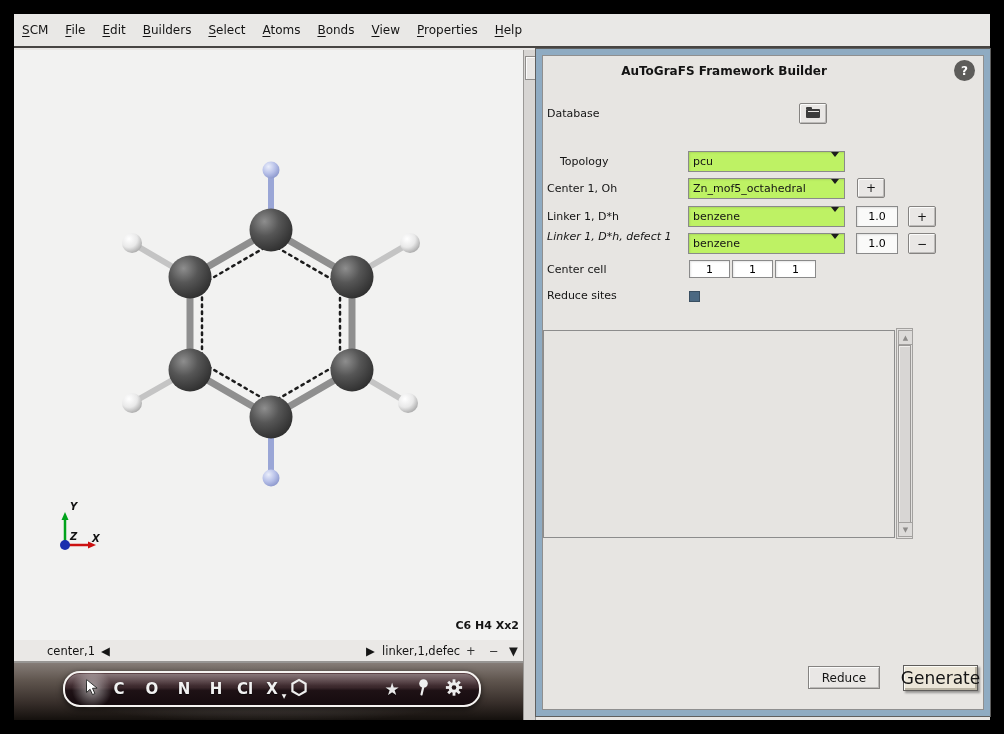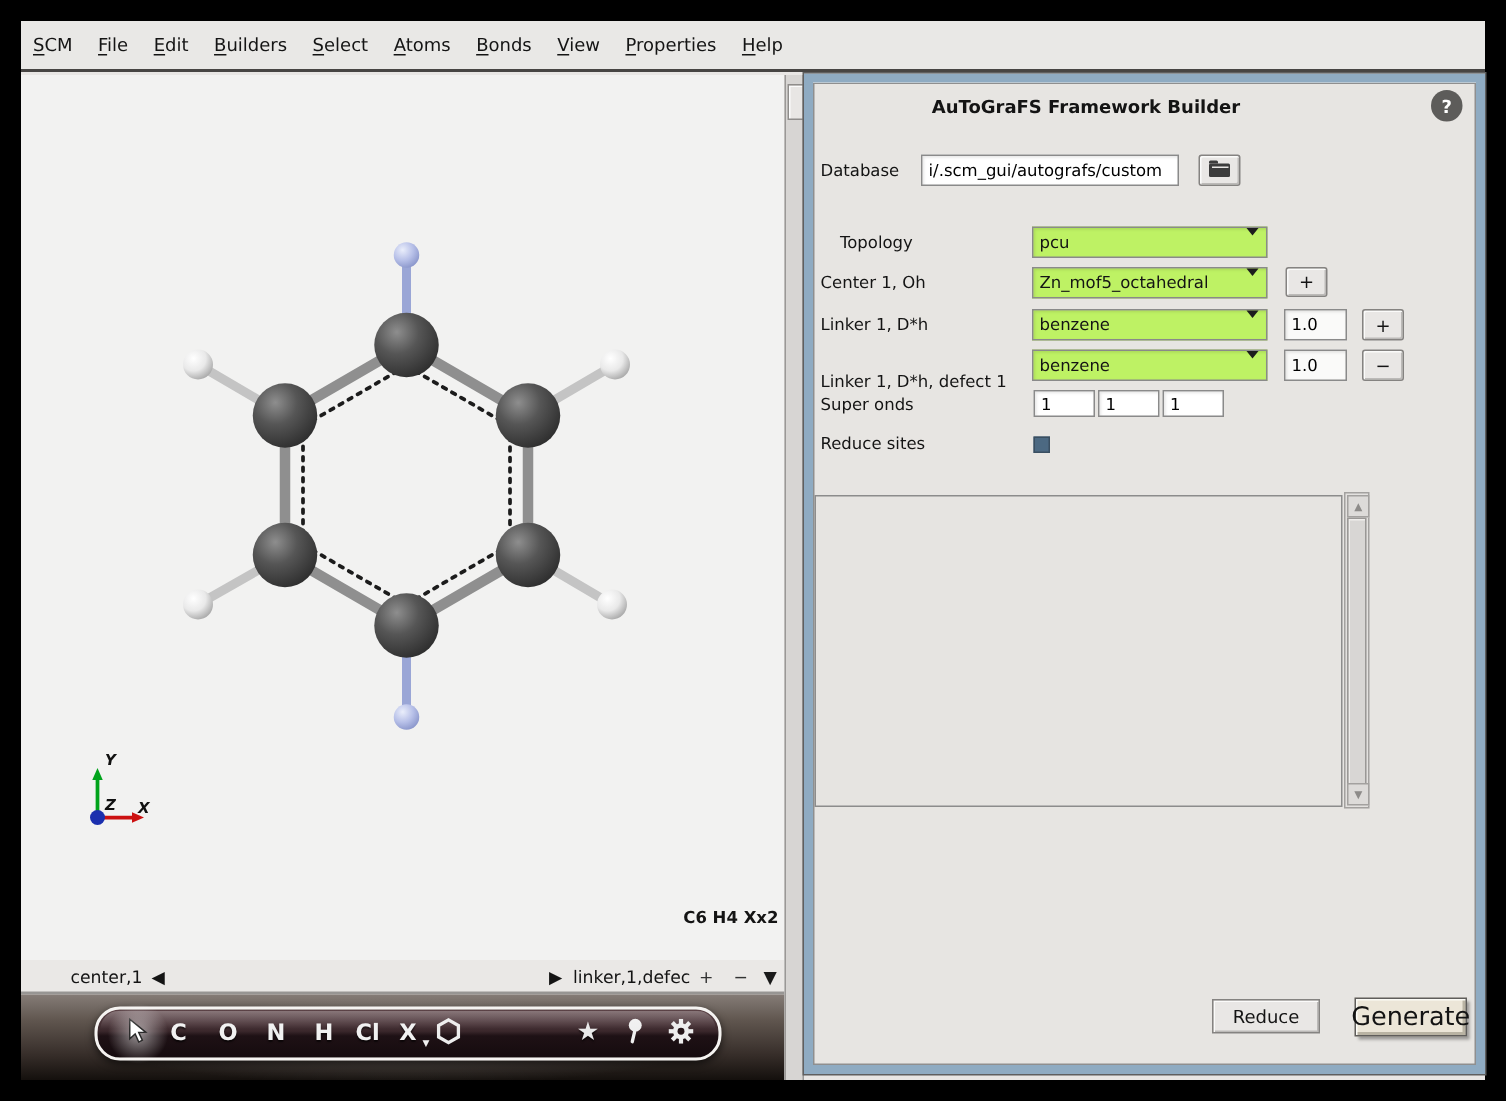--- a/index.html
+++ b/index.html
@@ -12,21 +12,21 @@
 
   
   .menubar{position:absolute;left:0;top:0;width:100%;height:34px;background:#e9e8e6;
     border-bottom:2px solid #474543;display:flex;align-items:center;padding-left:8px;box-sizing:border-box;}
   .menu-item{font-size:12px;margin-right:17px;white-space:nowrap;cursor:default;}
   .menu-item u{text-decoration:underline;text-underline-offset:2px;}
 
   
   .left-pane{position:absolute;left:0;top:36px;width:509px;height:670px;background:#f2f2f1;}
   .viewport-svg{position:absolute;left:0;top:0;}
-  .formula{position:absolute;right:4px;top:555px;font-size:11px;font-weight:bold;}
+  .formula{position:absolute;right:4px;top:569px;font-size:11px;font-weight:bold;}
 
   
   .tabbar{position:absolute;left:0;top:590px;width:509px;height:23px;background:#eae8e6;
     border-bottom:2px solid #979593;box-sizing:border-box;}
   .tabbar span{position:absolute;font-size:11.5px;top:4px;white-space:nowrap;}
   .tab-left-label{left:33px;}
   .prev-tab{left:87px;font-size:9px;top:6px;}
   .active-tab{position:absolute;left:105px;top:1px;width:240px;height:19px;background:#f4f3f1;
     border:1px solid #9b9997;font-size:11.5px;display:flex;align-items:center;justify-content:center;}
   .next-tab{left:352px;font-size:9px;top:6px;}
@@ -66,21 +66,21 @@
     outline:1px solid #5f5f5f;box-shadow:inset 0 0 0 1px #8f8f8f;pointer-events:none;z-index:6;}
   .panel-title{position:absolute;left:0;right:0;top:15px;text-align:center;padding-right:78px;
     font-size:12px;font-weight:bold;}
   .help-icon{position:absolute;left:418px;top:11px;width:21px;height:21px;border-radius:50%;
     background:#5d5c5a;color:#fff;font-size:12px;font-weight:bold;display:flex;align-items:center;
     justify-content:center;cursor:default;}
   .flabel{position:absolute;font-size:11px;white-space:nowrap;}
   .entry{position:absolute;background:#fff;border:1px solid #8a8a8a;font-size:11px;
     font-family:"DejaVu Sans","Liberation Sans",sans-serif;box-sizing:border-box;
     box-shadow:inset 1px 1px 2px rgba(0,0,0,0.10);padding:0 4px;outline:none;}
-  .entry.num{text-align:left;}
+  .entry.num{text-align:center;}
   .combo{position:absolute;width:157px;height:21px;background:#bef264;border:1px solid #8a8a8a;
     box-sizing:border-box;box-shadow:inset 1px 1px 2px rgba(0,0,0,0.10);display:flex;align-items:center;}
   .combo .val{font-size:11px;padding-left:4px;}
   .combo-arrow{position:absolute;right:4px;top:5px;width:9px;}
   .combo-arrow .tri{width:0;height:0;border-left:4.5px solid transparent;border-right:4.5px solid transparent;
     border-top:5px solid #1d1d1d;}
   .combo-arrow .bar{margin-top:2px;height:2px;width:9px;background:#1d1d1d;}
   .small-btn{position:absolute;width:28px;height:20px;background:#e9e7e5;border:1px solid #858381;
     border-radius:2px;font-size:12px;display:flex;align-items:center;justify-content:center;
     box-shadow:inset 1px 1px 0 #fbfbfa,inset -1px -1px 0 #bcbab8;cursor:default;box-sizing:border-box;}
@@ -252,21 +252,20 @@
   <div class="divider">
     <div class="sash-handle"></div>
   </div>
 
   <div class="panel">
     <div class="panel-frame"></div>
     <div class="panel-title">AuToGraFS Framework Builder</div>
     <div class="help-icon">?</div>
 
     <span class="flabel" style="left:11px;top:58px;">Database</span>
-    <input class="entry" style="left: 78px; top: 54px; width: 172px; height: 21px;" value="i/.scm_gui/autografs/custom">
     <div class="browse-btn">
       <span class="folder-icon"></span>
     </div>
 
     <span class="flabel" style="left:24px;top:106px;">Topology</span>
     <div class="combo" style="left:152px;top:102px;">
       <span class="val">pcu</span>
       <span class="combo-arrow"><span class="tri"></span><span class="bar"></span></span>
     </div>
 
@@ -278,29 +277,29 @@
     <div class="small-btn" style="left:321px;top:129px;">+</div>
 
     <span class="flabel" style="left:11px;top:161px;">Linker 1, D*h</span>
     <div class="combo" style="left:152px;top:157px;">
       <span class="val">benzene</span>
       <span class="combo-arrow"><span class="tri"></span><span class="bar"></span></span>
     </div>
     <input class="entry num" style="left: 320px; top: 157px; width: 42px; height: 21px; background: rgb(250, 250, 249);" value="1.0">
     <div class="small-btn" style="left:372px;top:157px;height:21px;">+</div>
 
-    <span class="flabel" style="left:11px;top:199px;">Linker 1, D*h, defect 1</span>
+    <span class="flabel" style="left:11px;top:181px;font-style:italic;">Linker 1, D*h, defect 1</span>
     <div class="combo" style="left:152px;top:184px;">
       <span class="val">benzene</span>
       <span class="combo-arrow"><span class="tri"></span><span class="bar"></span></span>
     </div>
     <input class="entry num" style="left: 320px; top: 184px; width: 42px; height: 21px; background: rgb(250, 250, 249);" value="1.0">
     <div class="small-btn" style="left:372px;top:184px;height:21px;">−</div>
 
-    <span class="flabel" style="left:11px;top:214px;">Super onds</span>
+    <span class="flabel" style="left:11px;top:214px;">Center cell</span>
     <input class="entry num" style="left: 153px; top: 211px; width: 41px; height: 18px;" value="1">
     <input class="entry num" style="left: 196px; top: 211px; width: 41px; height: 18px;" value="1">
     <input class="entry num" style="left: 239px; top: 211px; width: 41px; height: 18px;" value="1">
 
     <span class="flabel" style="left:11px;top:240px;">Reduce sites</span>
     <div class="checkbox checked"></div>
 
     <div class="listbox"></div>
     <div class="scrollbar">
       <div class="sb-btn sb-up">▲</div>

